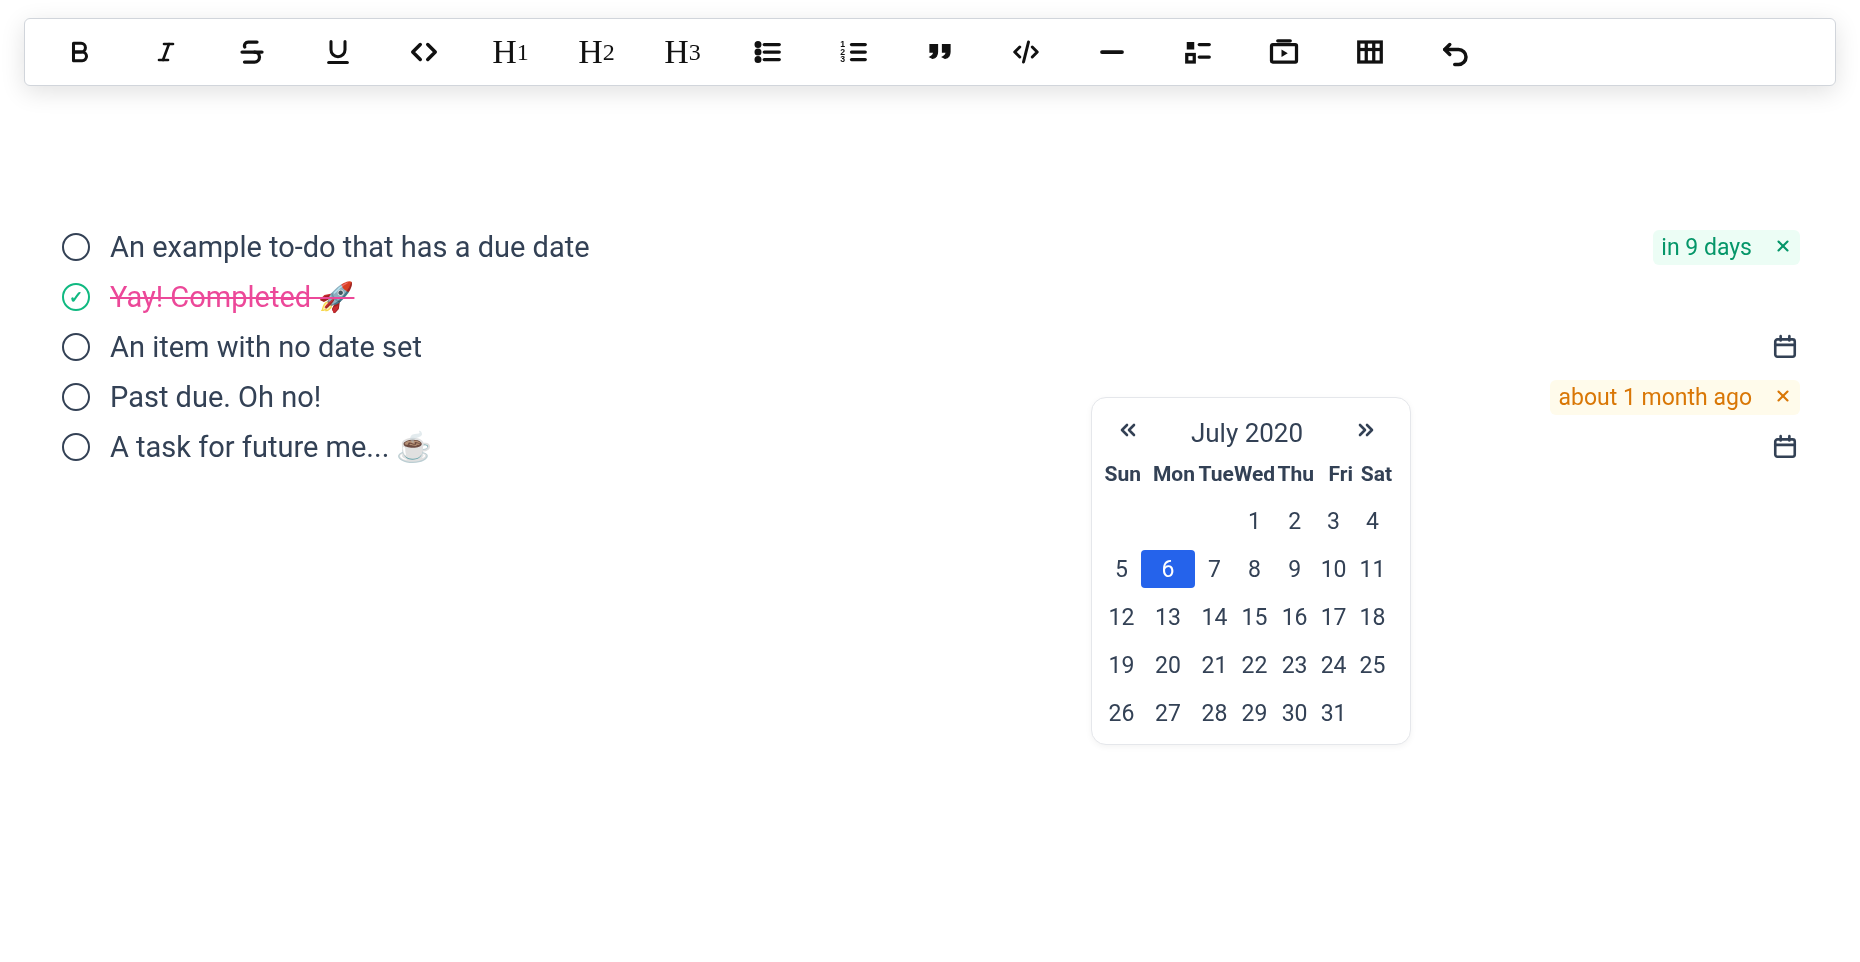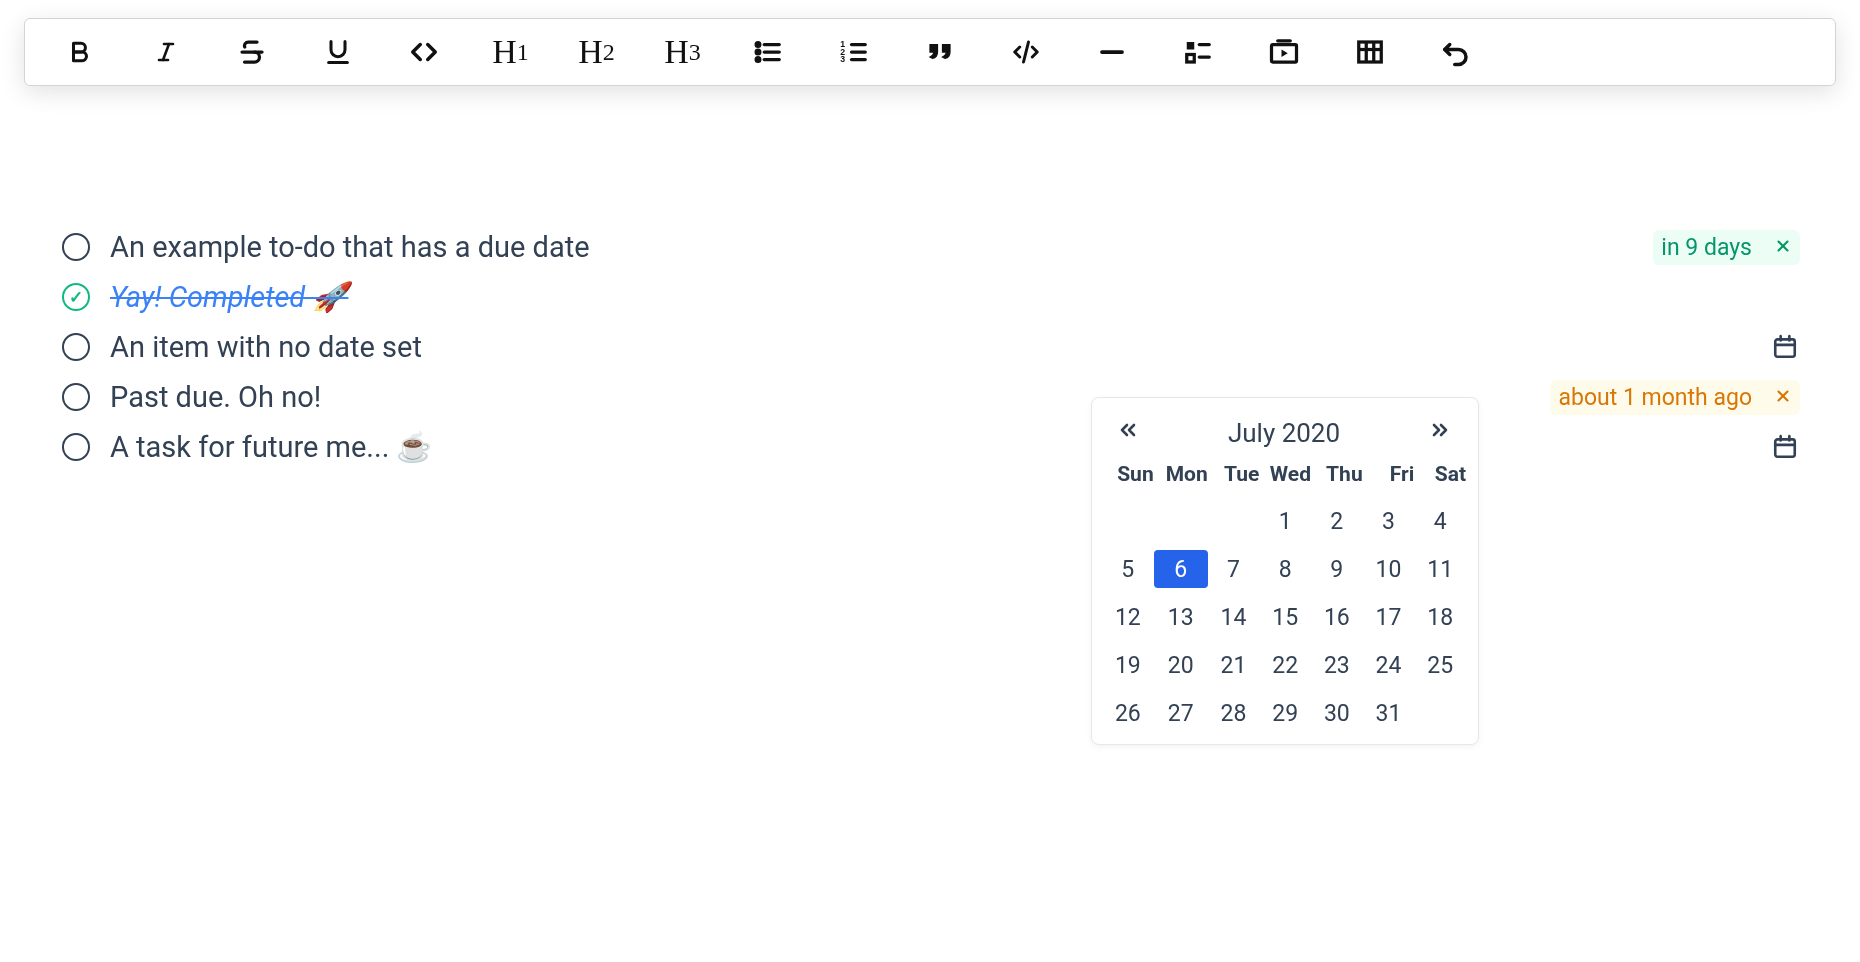--- a/index.html
+++ b/index.html
@@ -69,21 +69,21 @@
     border: 2.5px solid #334155;
     margin-right: 20px;
     flex-shrink: 0;
     display:flex; align-items:center; justify-content:center;
   }
   .checkbox.done { border-color: #10b981; }
   .checkbox.done::after {
     content:"✓"; color:#10b981; font-size:17px; font-weight:700;
   }
   .todo-text { flex: 0 0 auto; }
-  .todo-text.done { text-decoration: line-through; color: #3b82f6; font-style: italic; }
+  .todo-text.done { text-decoration: line-through; color: #ec4899; }
   .spacer { flex: 1; }
   .badge {
     display: inline-flex;
     align-items: center;
     font-size: 23px;
     padding: 4px 8px;
     border-radius: 6px;
     gap: 22px;
   }
   .badge.green { background: #ecfdf5; color: #059669; }
@@ -91,25 +91,25 @@
   .badge-x { font-size: 22px; cursor:pointer; }
   .cal-icon-btn {
     width: 30px; height: 30px; display:flex; align-items:center; justify-content:center; cursor:pointer; color:#334155;
   }
 
   
   .calendar {
     position: absolute;
     top: 397px;
     left: 1091px;
-    width: 388px;
+    width: 320px;
     border: 1px solid #e5e7eb;
-    border-radius: 8px;
+    border-radius: 15px;
     background: #fff;
-    padding: 14px 12px 12px 10px;
+    padding: 14px 18px 12px 10px;
     box-shadow: 0 2px 6px rgba(0,0,0,0.05);
   }
   .cal-header {
     display: flex;
     align-items: center;
     justify-content: space-between;
     padding: 6px 12px 14px 12px;
     font-size: 26px;
     color: #334155;
   }

